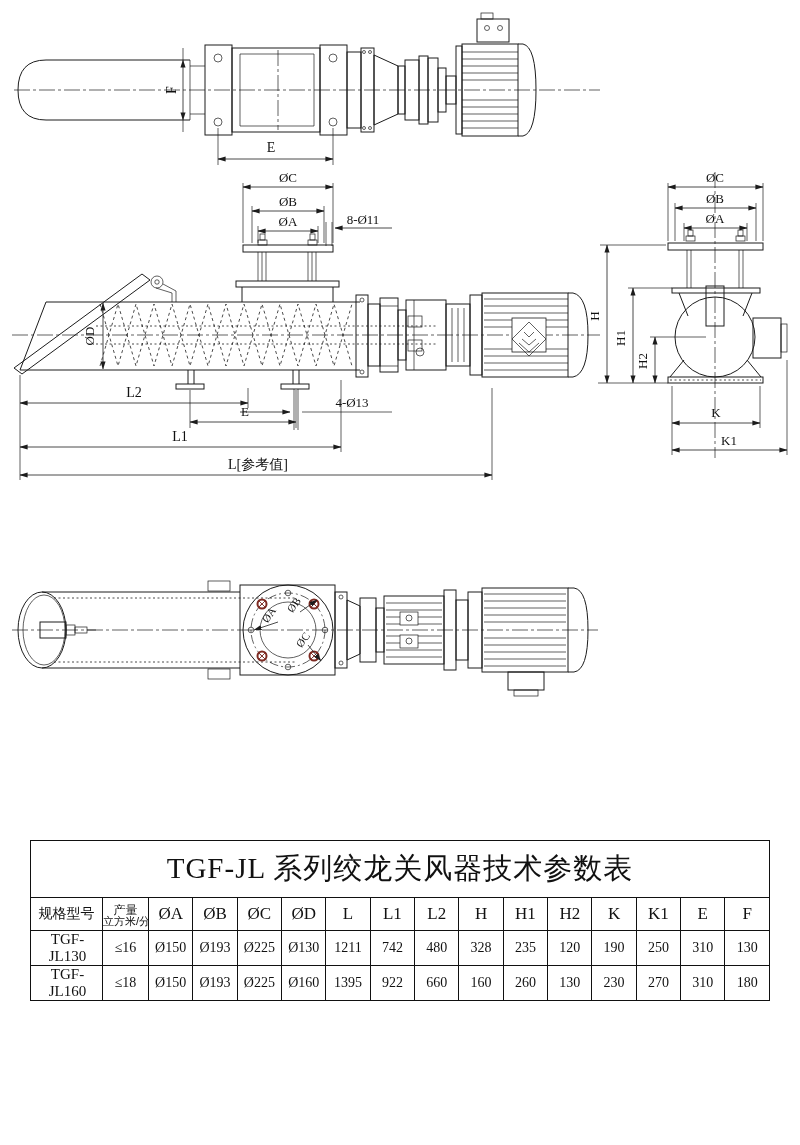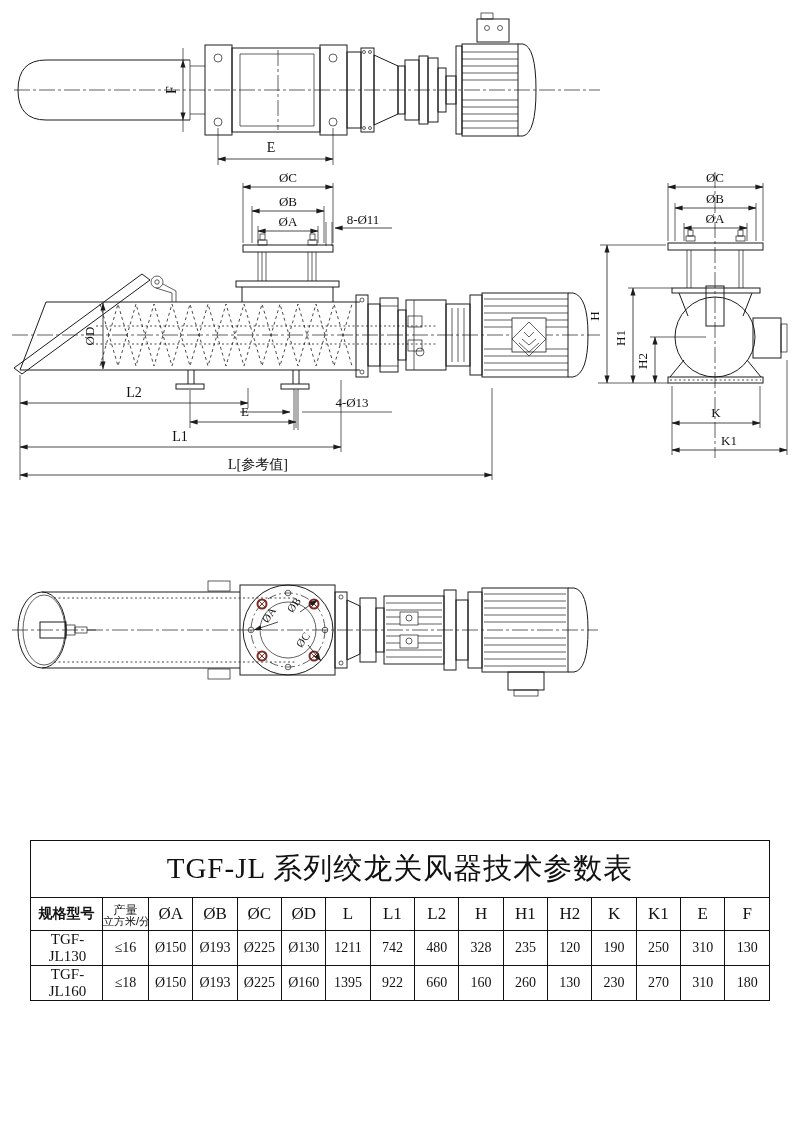--- a/index.html
+++ b/index.html
@@ -13,21 +13,21 @@
   svg .dot{stroke:#1c1c1c;fill:none;stroke-width:0.8;stroke-dasharray:2,2.5;}
   svg .zig{stroke:#1c1c1c;fill:none;stroke-width:0.8;stroke-dasharray:3,3;}
   svg text{fill:#111;stroke:none;font-family:"Liberation Serif",serif;}
   svg .t13{font-size:13px;} svg .t14{font-size:14px;} svg .t11{font-size:11px;}
   .spec-table{position:absolute;left:30px;top:795px;width:740px;border-collapse:collapse;
               table-layout:fixed;margin-top:45px;}
   .spec-table td,.spec-table th{border:1px solid #111;text-align:center;padding:0;
               font-family:"Liberation Serif",serif;overflow:hidden;}
   .title-cell{height:56px;font-size:29px;letter-spacing:1px;}
   .hdr th{height:32px;font-size:17px;font-weight:normal;}
-  .hdr .model-h{font-family:"Liberation Sans",sans-serif;font-weight:bold;font-size:14px;}
+  .hdr .model-h{font-family:"Liberation Sans",sans-serif;font-weight:normal;font-size:14px;}
   .cap-main{display:block;font-family:"Liberation Sans",sans-serif;font-weight:normal;
             font-size:12px;line-height:13px;margin-top:2px;}
   .cap-sub{display:block;font-family:"Liberation Sans",sans-serif;font-weight:normal;
            font-size:11px;line-height:9px;white-space:nowrap;}
   .row td{height:31px;font-size:14px;}
   .model-cell{text-align:center;padding-left:2px !important;font-size:15px !important;}
   .note{position:absolute;left:45px;top:1068px;font-size:12.5px;font-weight:bold;
         font-family:"Liberation Sans",sans-serif;letter-spacing:0.5px;}
 </style>
 </head>

